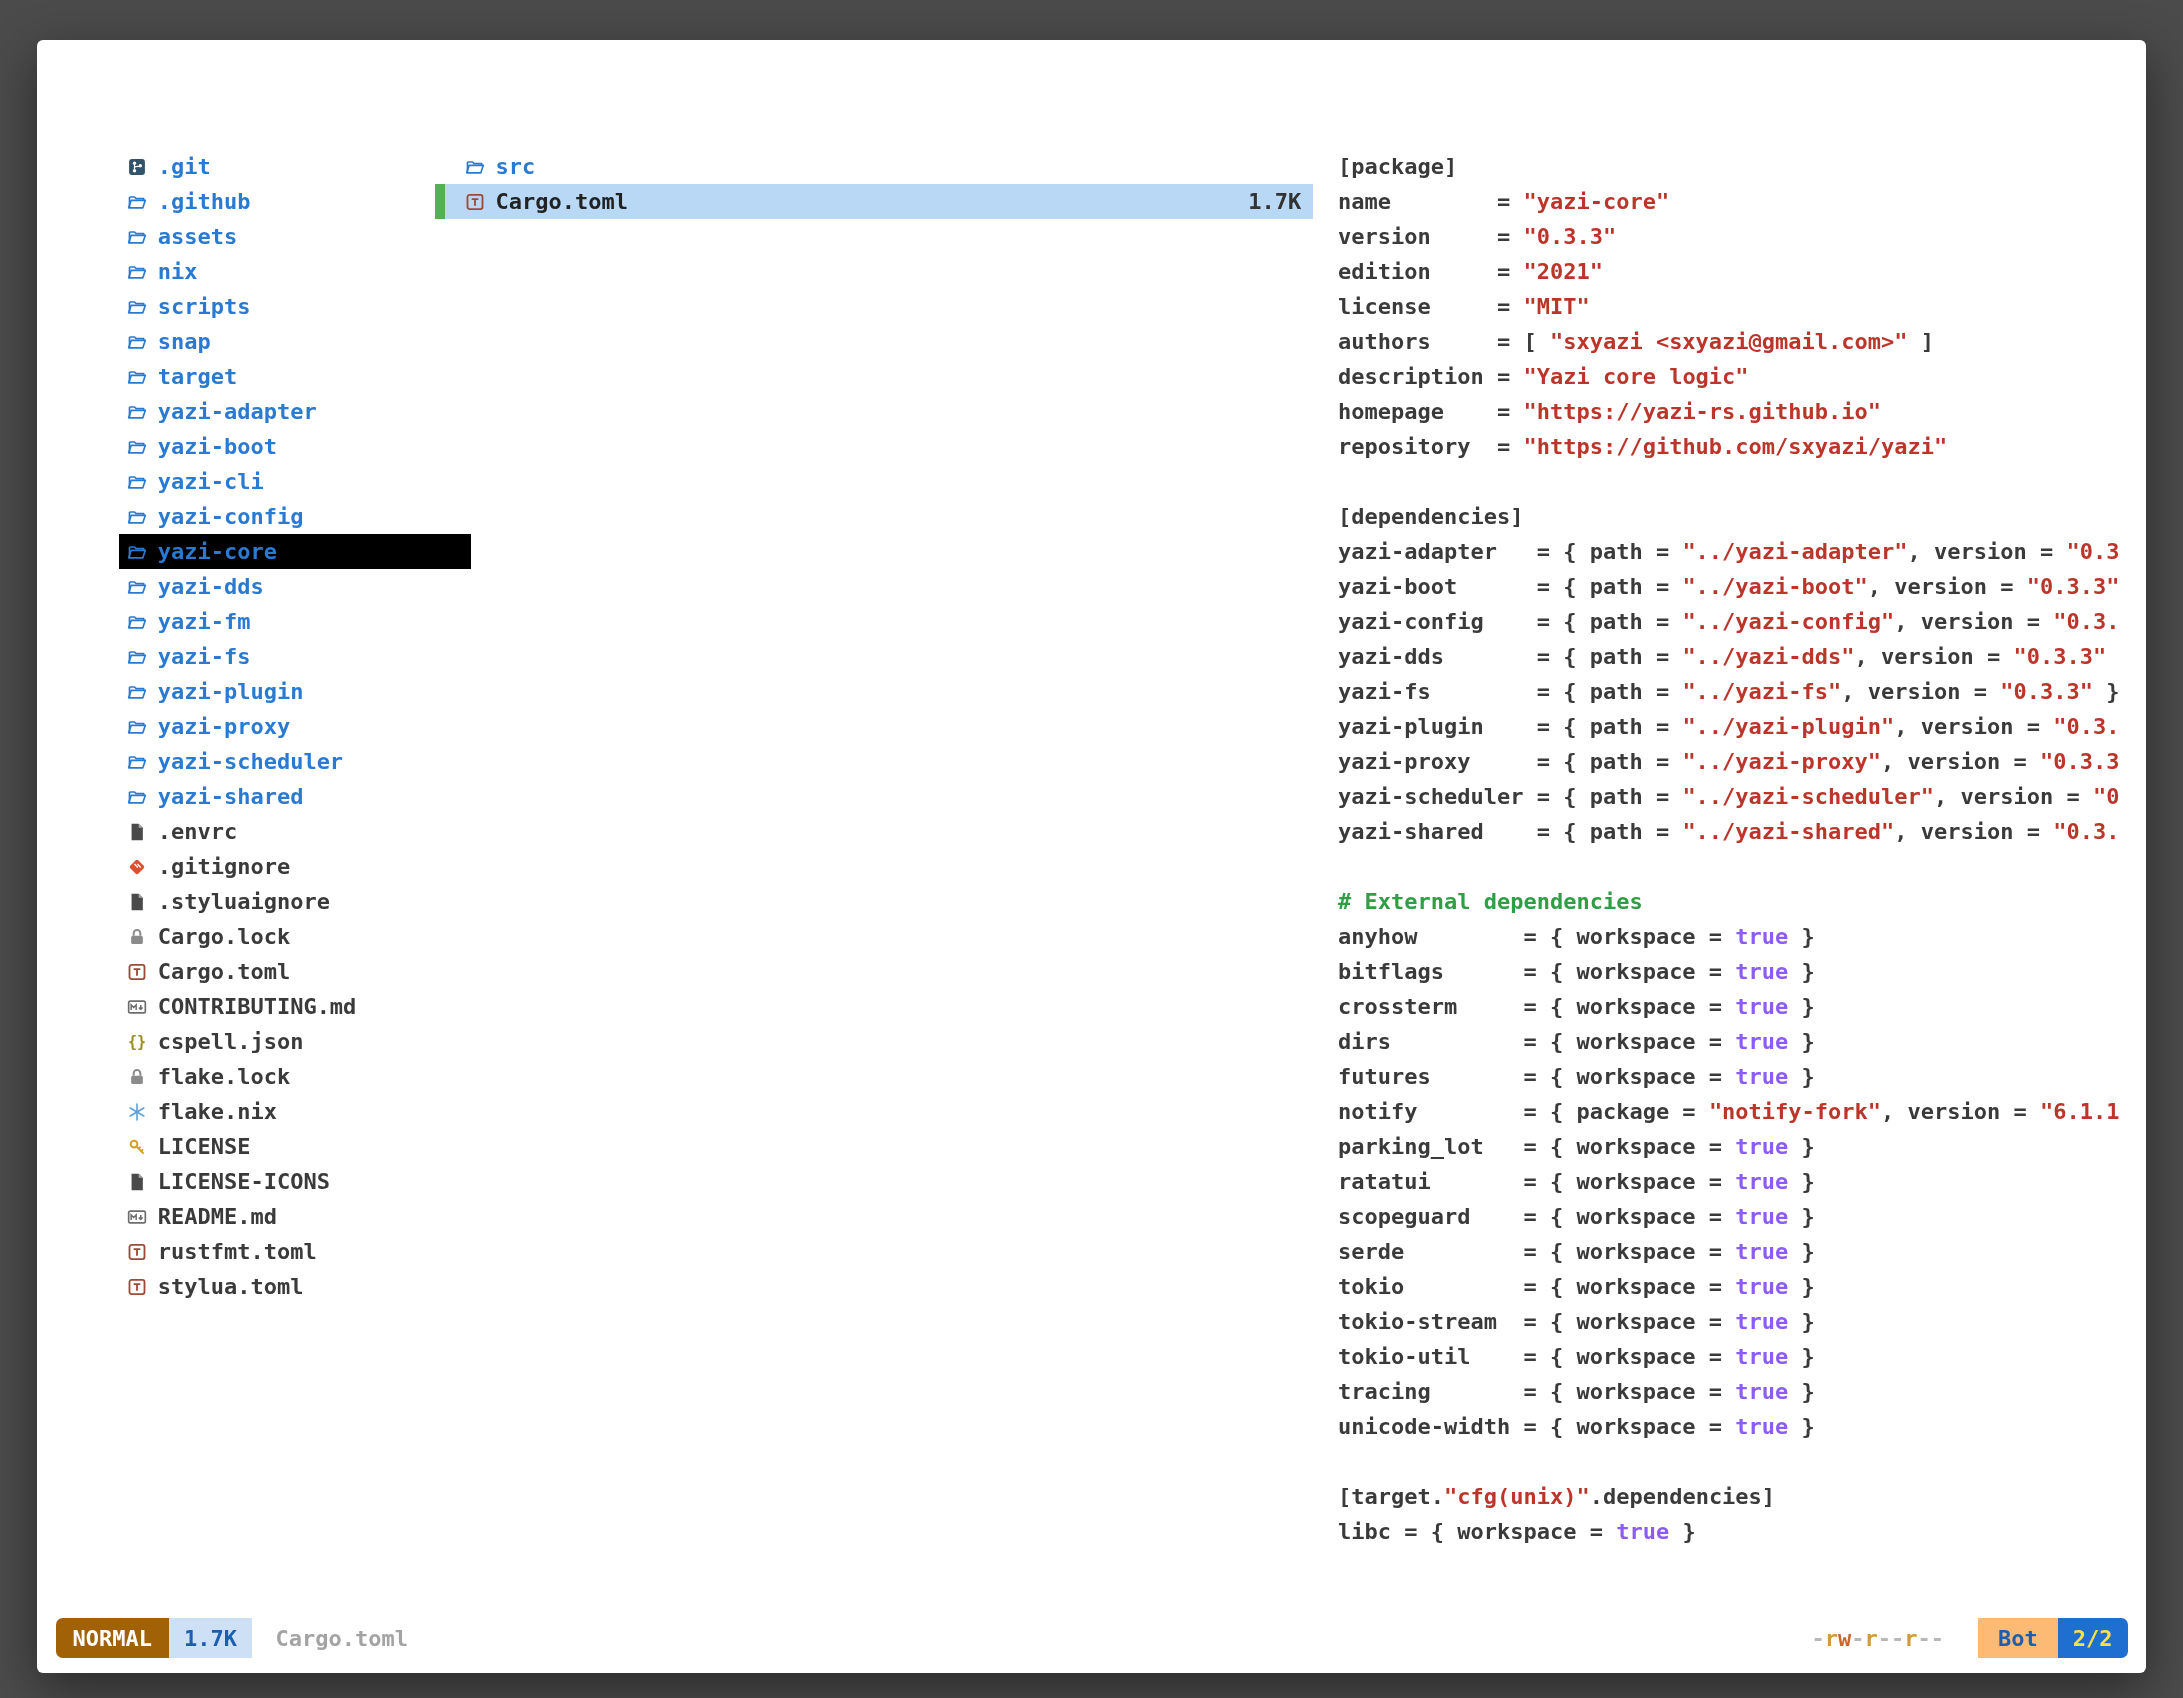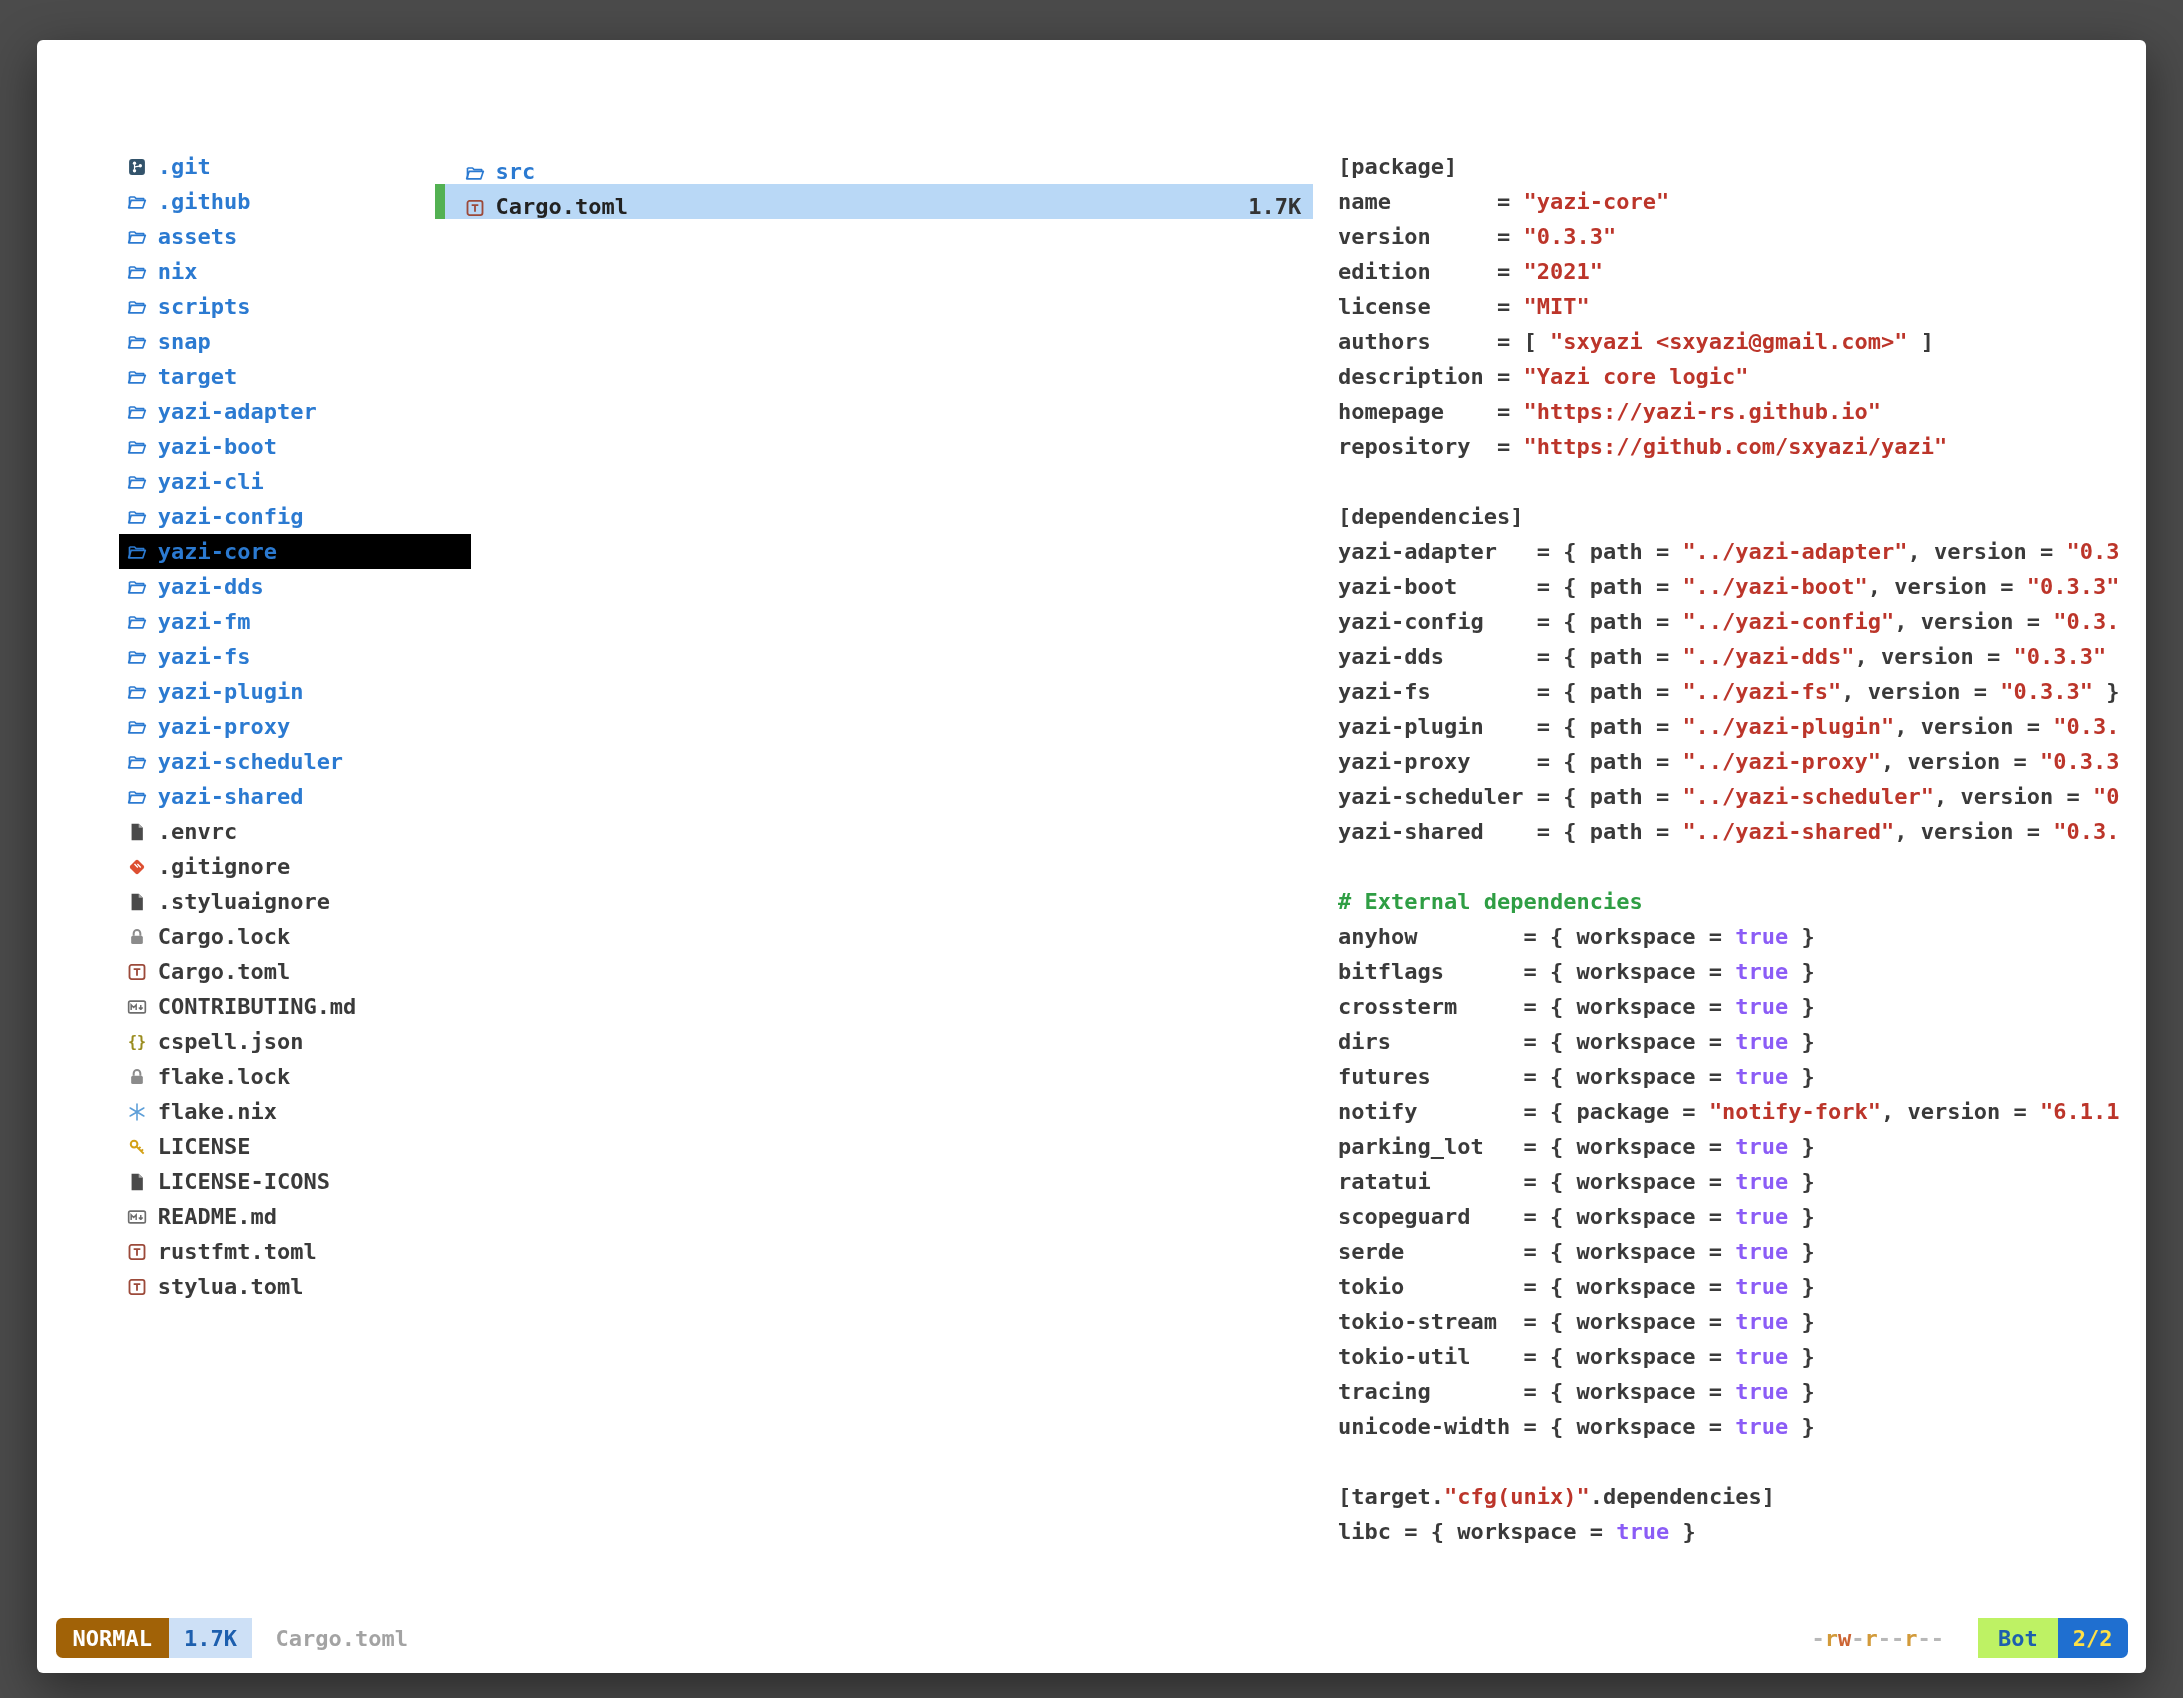--- a/index.html
+++ b/index.html
@@ -25,21 +25,21 @@
   .row .icon{width:22px;height:22px;display:inline-flex;align-items:center;justify-content:center;margin-right:10px;flex:0 0 22px;}
   .row .icon svg{width:20px;height:20px;display:block;}
   .kind-dir .label{color:#2b7ad1;}
   .kind-file .label{color:#3a3a3a;}
   
   .pane-left{left:82px;width:352px;}
   .pane-left .row{padding-left:6.7px;}
   .pane-left .row.selected{background:#000000;}
   
   .pane-mid{left:398px;width:878px;}
-  .pane-mid .row{position:relative;padding-left:28.5px;padding-right:11.7px;align-items:flex-end;}
+  .pane-mid .row{position:relative;padding-left:28.5px;padding-right:11.7px;}
   .pane-mid .row .sel-bar{display:none;position:absolute;left:0;top:0;width:10px;height:35px;background:#53b152;}
   .pane-mid .row.selected{background:#b9d8f6;}
   .pane-mid .row.selected .sel-bar{display:block;}
   .pane-mid .row.selected .label{color:#222;}
   .pane-mid .row .size{margin-left:auto;color:#333;}
   
   .pane-right{left:1301px;width:782px;height:1418px;overflow:hidden;}
   .code-line{
     height:35px;line-height:35px;font-size:22px;font-weight:600;
     white-space:pre;color:#3a3a3a;
@@ -63,21 +63,21 @@
     padding:0 17px;height:40px;display:flex;align-items:center;
     border-radius:6.7px 0 0 6.7px;
   }
   .sb-size{
     background:#cde0f6;color:#1d5fae;font-weight:700;
     padding:0 15px;height:40px;display:flex;align-items:center;
   }
   .sb-file{color:#a3a3a3;font-weight:600;margin-left:23.5px;}
   .sb-perms{font-weight:600;margin-right:34px;white-space:pre;}
   .sb-pos{
-    background:#bef264;color:#1d5fae;font-weight:700;
+    background:#fdba74;color:#1d5fae;font-weight:700;
     padding:0 20px;height:40px;display:flex;align-items:center;
   }
   .sb-count{
     background:#1f6fd0;color:#fde047;font-weight:700;
     padding:0 15px;height:40px;display:flex;align-items:center;
     border-radius:0 6.7px 6.7px 0;
   }
 </style>
 </head>
 <body>

